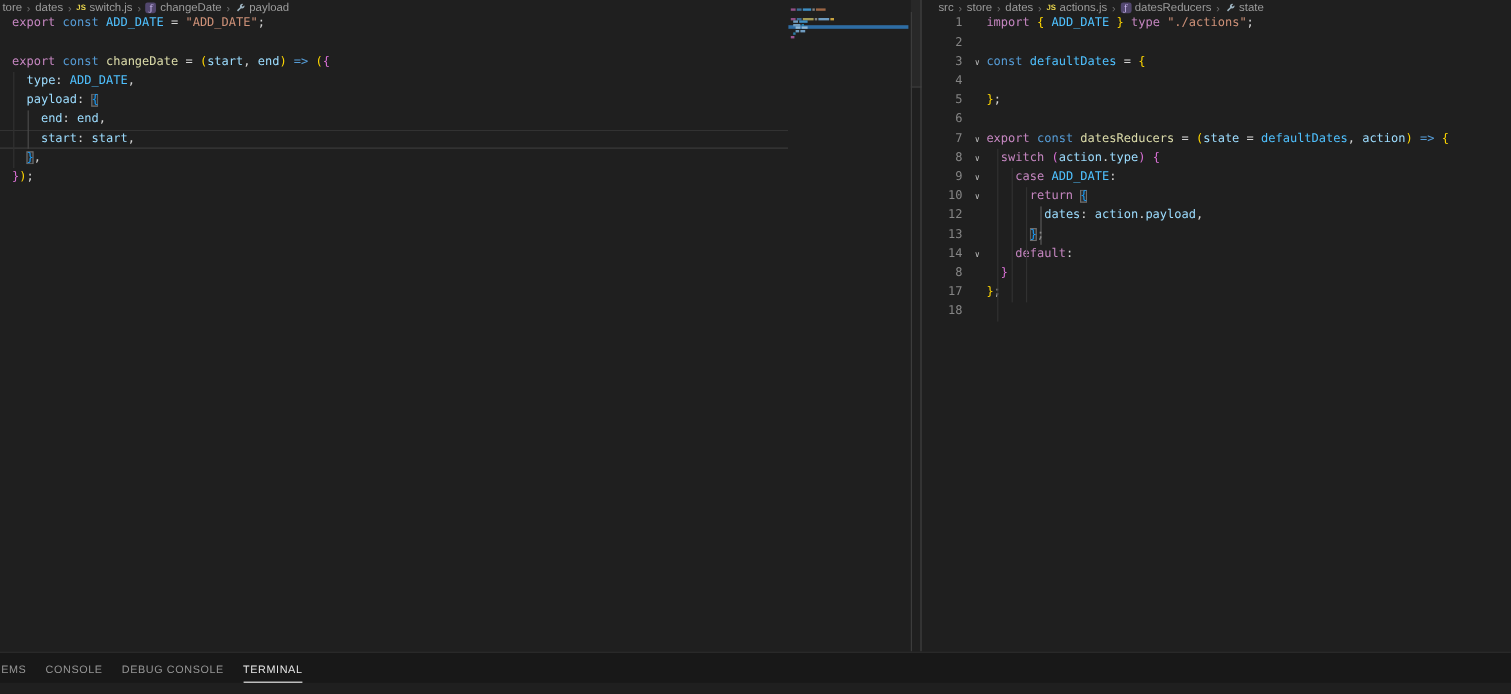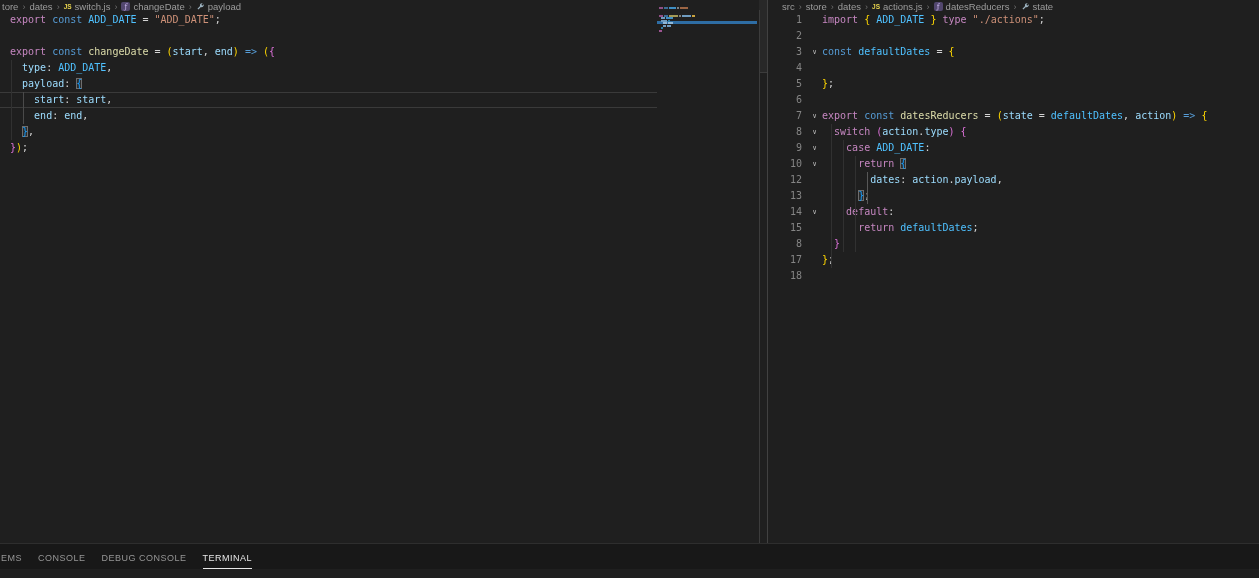--- a/index.html
+++ b/index.html
@@ -117,22 +117,22 @@
   </div>
 
 <div class="editor" id="editor-left" style="left:0;width:657px;">
     <div class="guide" style="left: 11px; top: 48px; height: 80px; background: rgb(49, 49, 49);"></div>
     <div class="guide" style="left: 23px; top: 80px; height: 32px; background: rgb(74, 74, 74);"></div>
     <div class="row"><span class="tk kw">export</span><span class="tk pn"> </span><span class="tk kw2">const</span><span class="tk pn"> </span><span class="tk cn">ADD_DATE</span><span class="tk pn"> = </span><span class="tk st">"ADD_DATE"</span><span class="tk pn">;</span></div>
     <div class="row"></div>
     <div class="row"><span class="tk kw">export</span><span class="tk pn"> </span><span class="tk kw2">const</span><span class="tk pn"> </span><span class="tk fn">changeDate</span><span class="tk pn"> = </span><span class="tk b1">(</span><span class="tk vr">start</span><span class="tk pn">, </span><span class="tk vr">end</span><span class="tk b1">)</span><span class="tk pn"> </span><span class="tk kw2">=&gt;</span><span class="tk pn"> </span><span class="tk b1">(</span><span class="tk b2">{</span></div>
     <div class="row"><span class="tk pn">  </span><span class="tk vr">type</span><span class="tk pn">: </span><span class="tk cn">ADD_DATE</span><span class="tk pn">,</span></div>
     <div class="row"><span class="tk pn">  </span><span class="tk vr">payload</span><span class="tk pn">: </span><span class="tk b3 match">{</span></div>
+    <div class="row"><span class="tk pn">    </span><span class="tk vr">end</span><span class="tk pn">: </span><span class="tk vr">end</span><span class="tk pn">,</span></div>
     <div class="row cur"><span class="tk pn">    </span><span class="tk vr">start</span><span class="tk pn">: </span><span class="tk vr">start</span><span class="tk pn">,</span></div>
-    <div class="row"><span class="tk pn">    </span><span class="tk vr">end</span><span class="tk pn">: </span><span class="tk vr">end</span><span class="tk pn">,</span></div>
     <div class="row"><span class="tk pn">  </span><span class="tk b3 match">}</span><span class="tk pn">,</span></div>
     <div class="row"><span class="tk b2">}</span><span class="tk b1">)</span><span class="tk pn">;</span></div>
   </div>
 
 <div id="minimap">
     <div class="hl" style="top: 16px;"></div>
     <div class="seg" style="left: 2px; top: 2px; width: 4px; background: rgb(143, 79, 132);"></div>
     <div class="seg" style="left: 7px; top: 2px; width: 4px; background: rgb(60, 109, 148);"></div>
     <div class="seg" style="left: 12px; top: 2px; width: 7px; background: rgb(63, 143, 196);"></div>
     <div class="seg" style="left: 20px; top: 2px; width: 2px; background: rgb(128, 128, 128);"></div>
@@ -235,26 +235,20 @@
       <span class="fold"></span>
       <span class="codeline"><span class="tk pn">      </span><span class="tk b3 match">}</span><span class="tk pn">;</span></span>
     </div>
     <div class="rrow">
       <span class="lnum">14</span>
       <span class="git"></span>
       <span class="fold">∨</span>
       <span class="codeline"><span class="tk pn">    </span><span class="tk kw">default</span><span class="tk pn">:</span></span>
     </div>
     <div class="rrow">
-      <span class="lnum">15</span>
-      <span class="git"></span>
-      <span class="fold"></span>
-      <span class="codeline"><span class="tk pn">      </span><span class="tk kw">return</span><span class="tk pn"> </span><span class="tk cn">defaultDates</span><span class="tk pn">;</span></span>
-    </div>
-    <div class="rrow">
       <span class="lnum">8</span>
       <span class="git"></span>
       <span class="fold"></span>
       <span class="codeline"><span class="tk pn">  </span><span class="tk b2">}</span></span>
     </div>
     <div class="rrow">
       <span class="lnum">17</span>
       <span class="git"></span>
       <span class="fold"></span>
       <span class="codeline"><span class="tk b1">}</span><span class="tk pn">;</span></span>

